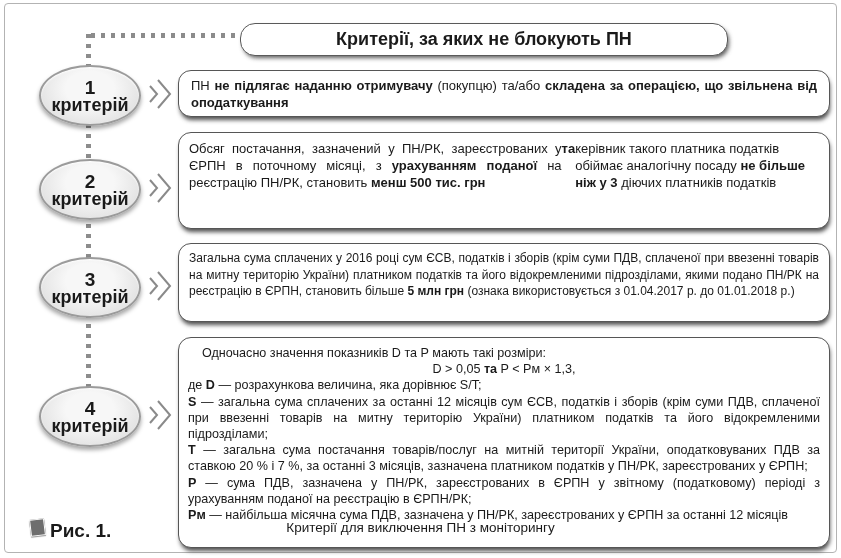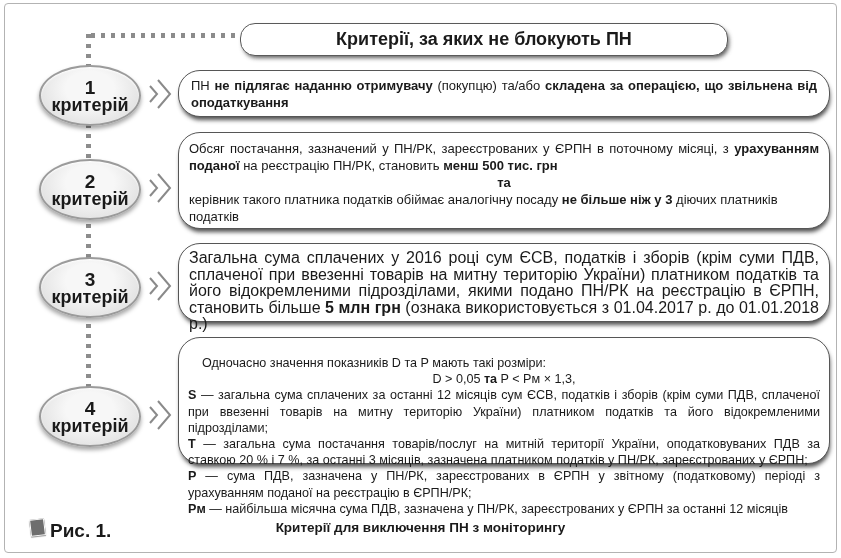--- a/index.html
+++ b/index.html
@@ -25,39 +25,39 @@
     display:flex;flex-direction:column;align-items:center;justify-content:center;z-index:2;}
   .oval .num{font-weight:bold;font-size:19px;line-height:20px;}
   .oval .lbl{font-weight:bold;font-size:18px;line-height:15px;}
 
   
   .chev{position:absolute;left:146px;width:28px;height:38px;z-index:2;}
   .chev svg{display:block;}
 
   
   .cbox{position:absolute;left:178px;width:652px;background:#fff;border:1.5px solid #565656;
-    border-radius:22px;box-shadow:1px 4px 4px -1px rgba(50,50,50,.85);box-sizing:border-box;z-index:2;}
+    border-radius:13px;box-shadow:1px 4px 4px -1px rgba(50,50,50,.85);box-sizing:border-box;z-index:2;}
   .cbox p{margin:0;}
   #c1{top:70px;height:47px;padding:6px 12px;font-size:13px;line-height:17px;text-align:justify;}
   #c2{top:132px;height:97px;padding:7px 10px;font-size:13px;line-height:17px;
-    display:flex;flex-direction:column;justify-content:space-between;}
+    display:flex;flex-direction:row;justify-content:space-between;}
   #c2 .p1{text-align:justify;}
   #c2 .mid{text-align:center;font-weight:bold;}
-  #c3{top:243px;height:79px;padding:6px 10px;font-size:16px;line-height:16.6px;text-align:justify;}
-  #c4{top:337px;height:127px;padding:17px 9px;font-size:12.6px;line-height:16.2px;}
+  #c3{top:243px;height:79px;padding:6px 10px;font-size:12px;line-height:16.6px;text-align:justify;}
+  #c4{top:337px;height:211px;padding:7px 9px;font-size:12.6px;line-height:16.2px;}
   #c4 .intro{text-indent:14px;}
   #c4 .formula{text-align:center;}
   #c4 .para{text-align:justify;}
 
   
   .caption{position:absolute;left:0;top:517px;width:841px;height:24px;z-index:2;}
   .fig-icon{position:absolute;left:30px;top:2px;width:13px;height:15px;background:#6e6e6e;
     border:1px solid #fff;transform:rotate(-7deg);box-shadow:0 1px 1px rgba(0,0,0,.4);}
   .fig-label{position:absolute;left:50px;top:3px;font-weight:bold;font-size:19px;}
-  .fig-title{position:absolute;left:0;top:3px;width:100%;text-align:center;font-weight:bold;font-size:13.5px;}
+  .fig-title{position:absolute;left:0;top:3px;width:100%;text-align:center;font-weight:normal;font-size:13.5px;}
 </style>
 </head>
 <body>
 
 <div class="frame"></div>
 
 <div class="dots-h"></div>
 <div class="dots-v"></div>
 
 <div class="title-box">
@@ -116,20 +116,21 @@
   <p class="p2"><span>керівник такого платника податків обіймає аналогічну посаду </span><span class="b">не більше ніж у 3</span><span> діючих платників податків</span></p>
 </div>
 
 <div class="cbox" id="c3">
   <p><span>Загальна сума сплачених у 2016 році сум ЄСВ, податків і зборів (крім суми ПДВ, сплаченої при ввезенні товарів на митну територію України) платником податків та його відокремленими підрозділами, якими подано ПН/РК на реєстрацію в ЄРПН, становить більше </span><span class="b">5 млн грн</span><span> (ознака використовується з 01.04.2017 р. до 01.01.2018 р.)</span></p>
 </div>
 
 <div class="cbox" id="c4">
   <p class="intro">Одночасно значення показників D та P мають такі розміри:</p>
   <p class="formula"><span>D &gt; 0,05 </span><span class="b">та</span><span> P &lt; Pм × 1,3,</span></p>
+  <p class="para"><span>де </span><span class="b">D</span><span> — розрахункова величина, яка дорівнює S/T;</span></p>
   <p class="para"><span class="b">S</span><span> — загальна сума сплачених за останні 12 місяців сум ЄСВ, податків і зборів (крім суми ПДВ, сплаченої при ввезенні товарів на митну територію України) платником податків та його відокремленими підрозділами;</span></p>
   <p class="para"><span class="b">T</span><span> — загальна сума постачання товарів/послуг на митній території України, оподатковуваних ПДВ за ставкою 20 % і 7 %, за останні 3 місяців, зазначена платником податків у ПН/РК, зареєстрованих у ЄРПН;</span></p>
   <p class="para"><span class="b">P</span><span> — сума ПДВ, зазначена у ПН/РК, зареєстрованих в ЄРПН у звітному (податковому) періоді з урахуванням поданої на реєстрацію в ЄРПН/РК;</span></p>
   <p class="para"><span class="b">Pм</span><span> — найбільша місячна сума ПДВ, зазначена у ПН/РК, зареєстрованих у ЄРПН за останні 12 місяців</span></p>
 </div>
 
 <div class="caption">
   <span class="fig-icon"></span>
   <span class="fig-label">Рис. 1.</span>
   <span class="fig-title">Критерії для виключення ПН з моніторингу</span>

